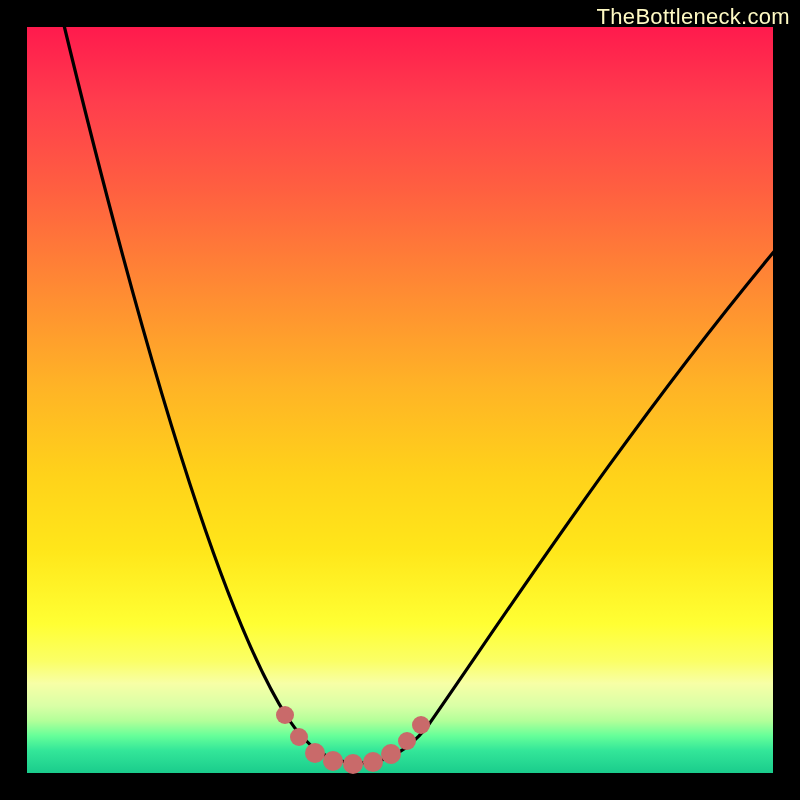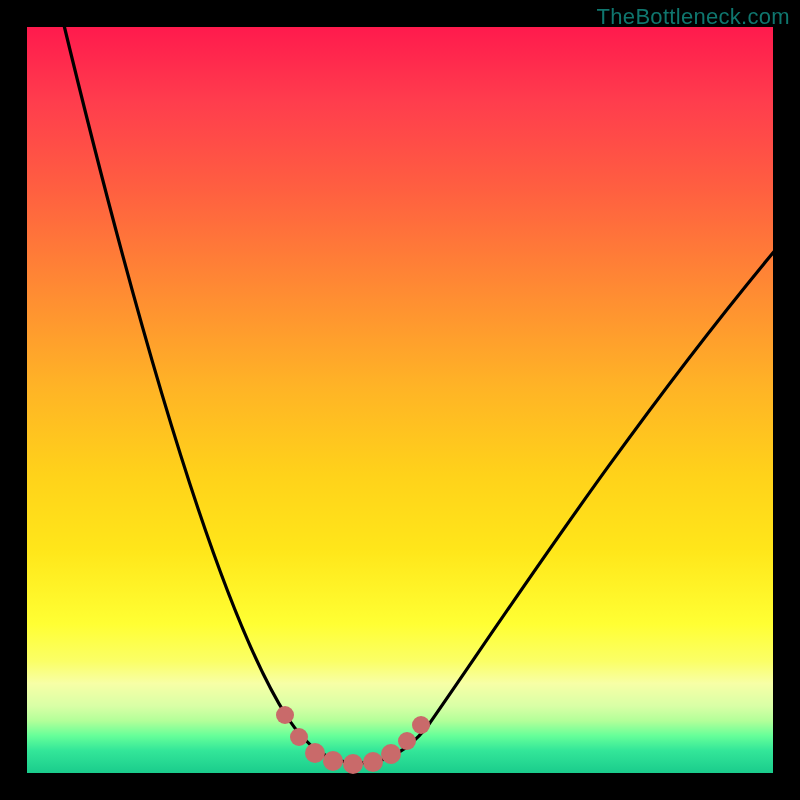--- a/index.html
+++ b/index.html
@@ -32,21 +32,21 @@
       #b3ff99 93%,
       #66ff99 95%,
       #33e699 97%,
       #1acc8c 100%
     );
   }
   .watermark {
     position: absolute;
     top: 4px;
     right: 10px;
-    color: #0f766e;
+    color: #fef9c3;
     font-size: 22px;
     font-weight: 500;
     letter-spacing: 0.3px;
     z-index: 10;
   }
   svg.curve {
     position: absolute;
     left: 27px;
     top: 27px;
     width: 746px;

